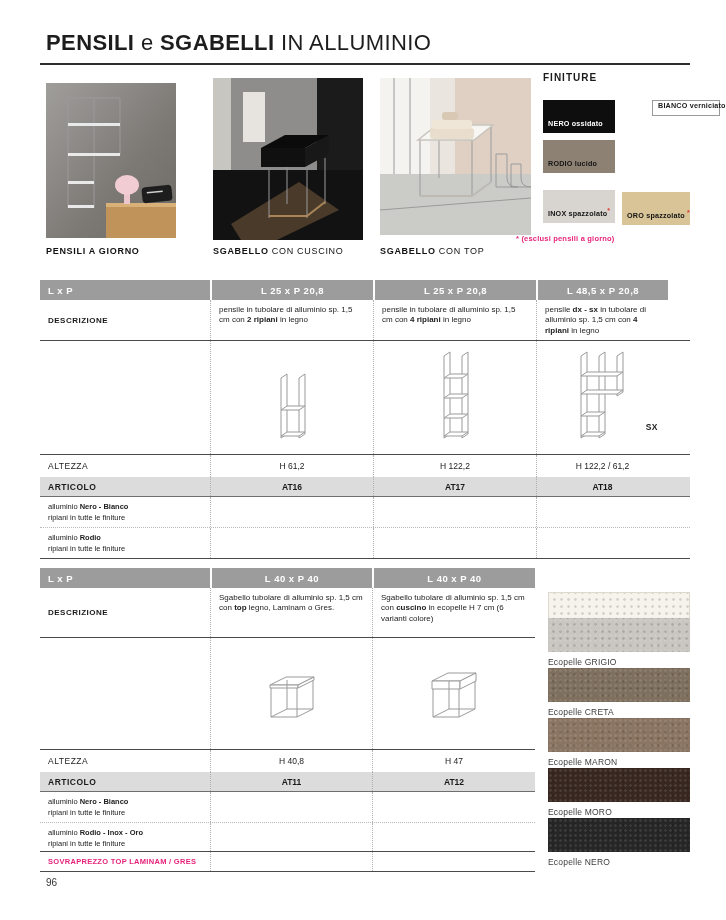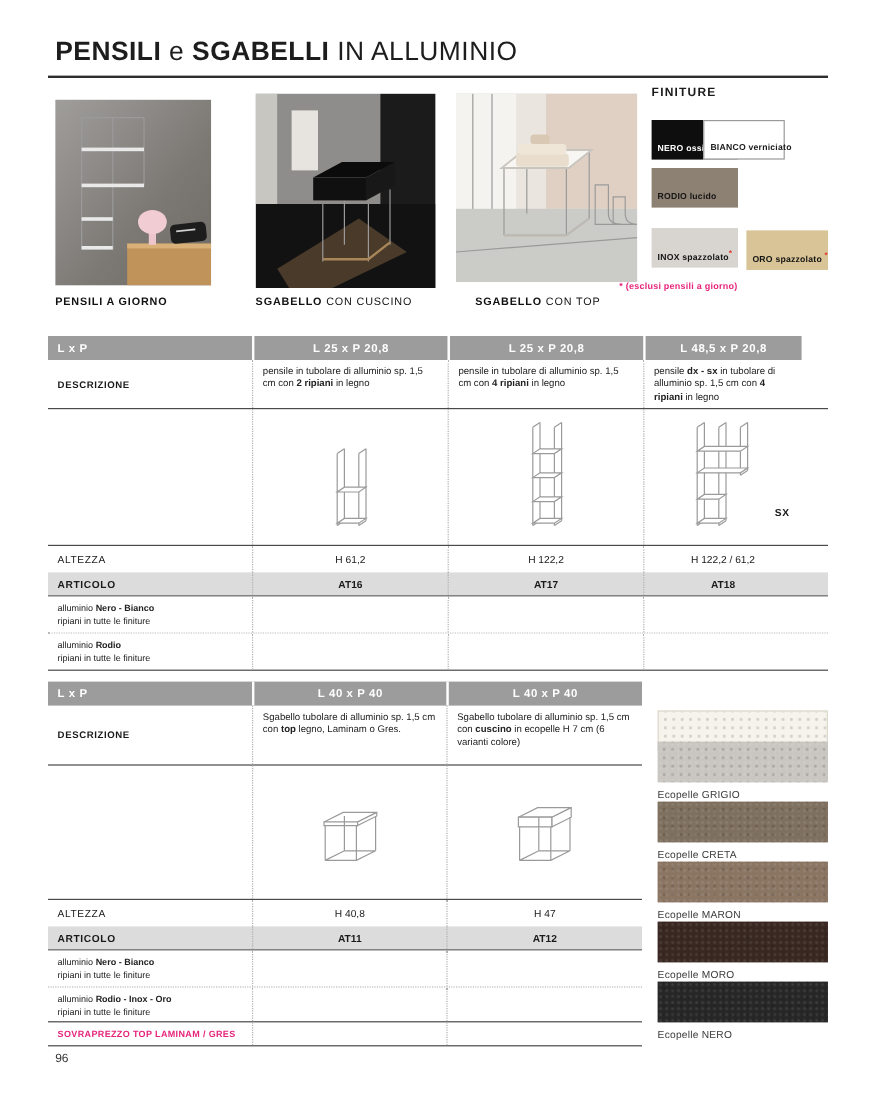--- a/index.html
+++ b/index.html
@@ -150,30 +150,30 @@
         <polyline points="40,118 92,118 111,104"></polyline>
       </g>
       <polygon points="38,62 94,62 113,47 57,47" fill="#f7f6f3" stroke="#c8c5bf" stroke-width="1.5"></polygon>
       <rect x="50" y="50" width="44" height="11" rx="3" fill="#e9decd"></rect>
       <rect x="52" y="42" width="40" height="9" rx="3" fill="#efe6d8"></rect>
       <rect x="62" y="34" width="16" height="8" rx="3" fill="#d9c9b4"></rect>
       <path d="M116,76 h11 v24 q0,9 11,9 h-22 z" fill="#b5a698"></path>
       <path d="M131,86 h10 v14 q0,9 10,9 h-20 z" fill="#a69788"></path>
     </svg>
   </div>
-  <div class="caption" style="left:396px;top:246px;">
+  <div class="caption" style="left:380px;top:246px;">
     <span class="b">SGABELLO</span><span> CON TOP</span>
   </div>
 
   <div class="fin-head">FINITURE</div>
 
   <div class="swatch" style="left: 543px; top: 100px; width: 72px; height: 33px; background: rgb(14, 14, 14);">
     <div class="lab" style="color: rgb(255, 255, 255);"><b>NERO</b><span> ossidato</span></div>
   </div>
-  <div class="swatch sw-bordered" style="left: 586px; top: 100px; width: 68px; height: 33px; background: rgb(255, 255, 255);">
+  <div class="swatch sw-bordered" style="left: 652px; top: 100px; width: 68px; height: 16px; background: rgb(255, 255, 255);">
     <div class="lab" style="color: rgb(26, 26, 26);"><b>BIANCO</b><span> verniciato</span></div>
   </div>
   <div class="swatch" style="left: 543px; top: 140px; width: 72px; height: 33px; background: rgb(141, 129, 115);">
     <div class="lab" style="color: rgb(20, 20, 20);"><b>RODIO</b><span> lucido</span></div>
   </div>
   <div class="swatch sw-inox" style="left: 543px; top: 190px; width: 72px; height: 33px; background: rgb(216, 213, 208);">
     <div class="lab" style="color: rgb(20, 20, 20);"><b>INOX</b><span> spazzolato</span><sup style="color: rgb(224, 58, 47);">*</sup></div>
   </div>
   <div class="swatch sw-oro" style="left: 622px; top: 192px; width: 68px; height: 33px; background: rgb(216, 196, 150);">
     <div class="lab" style="color: rgb(20, 20, 20);"><b>ORO</b><span> spazzolato</span><sup style="color: rgb(224, 58, 47);"> *</sup></div>

